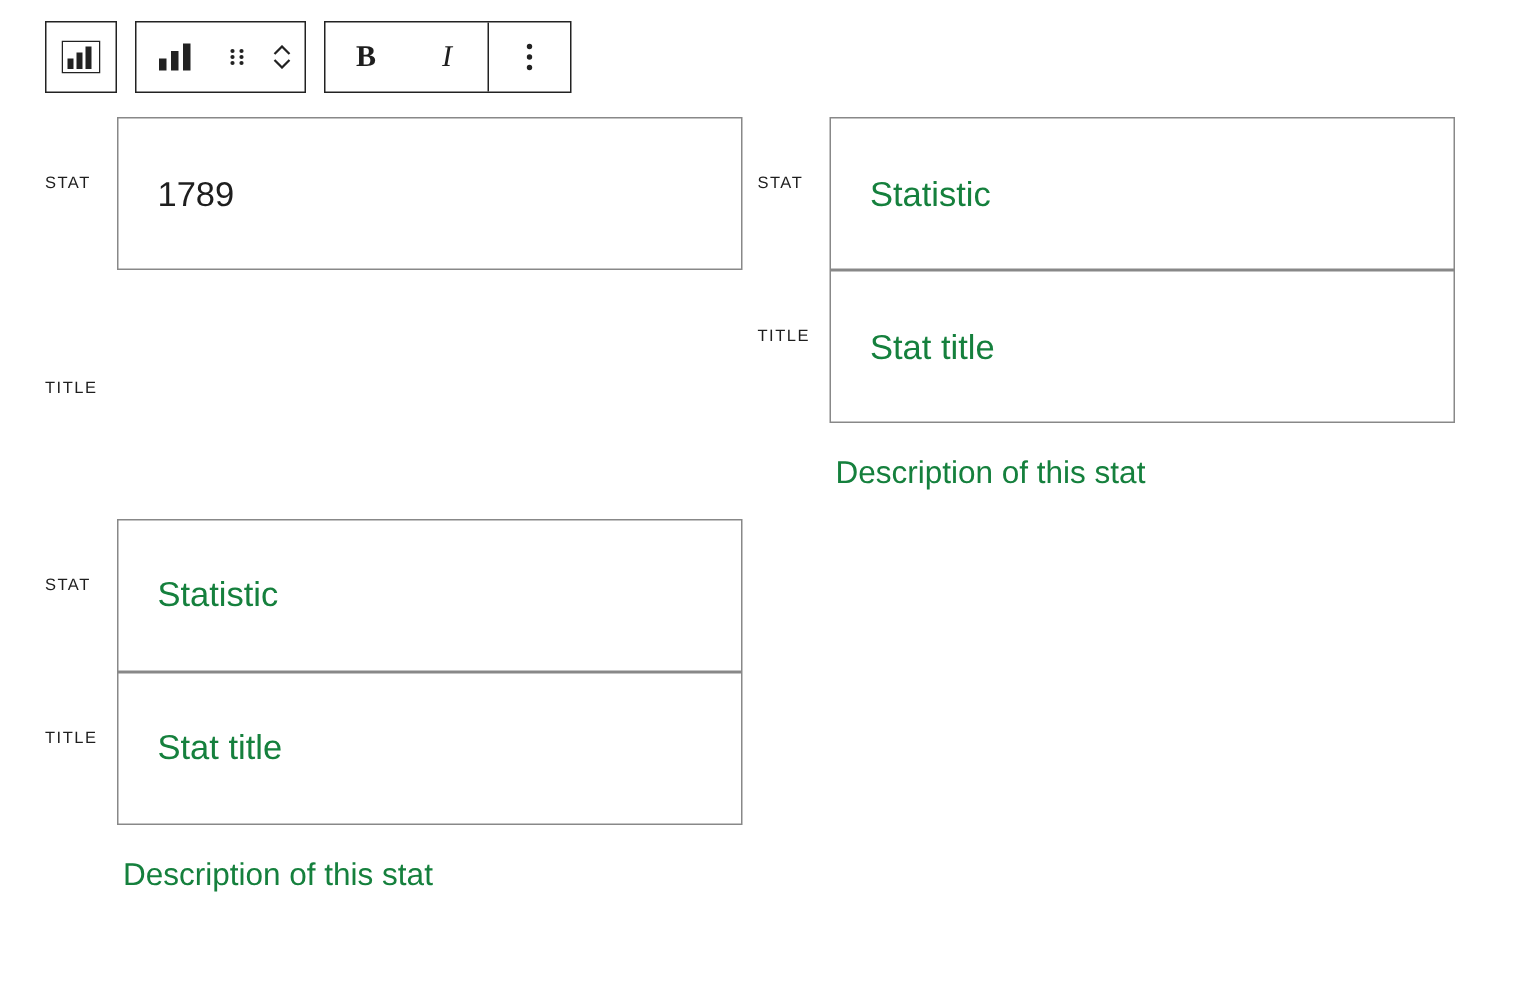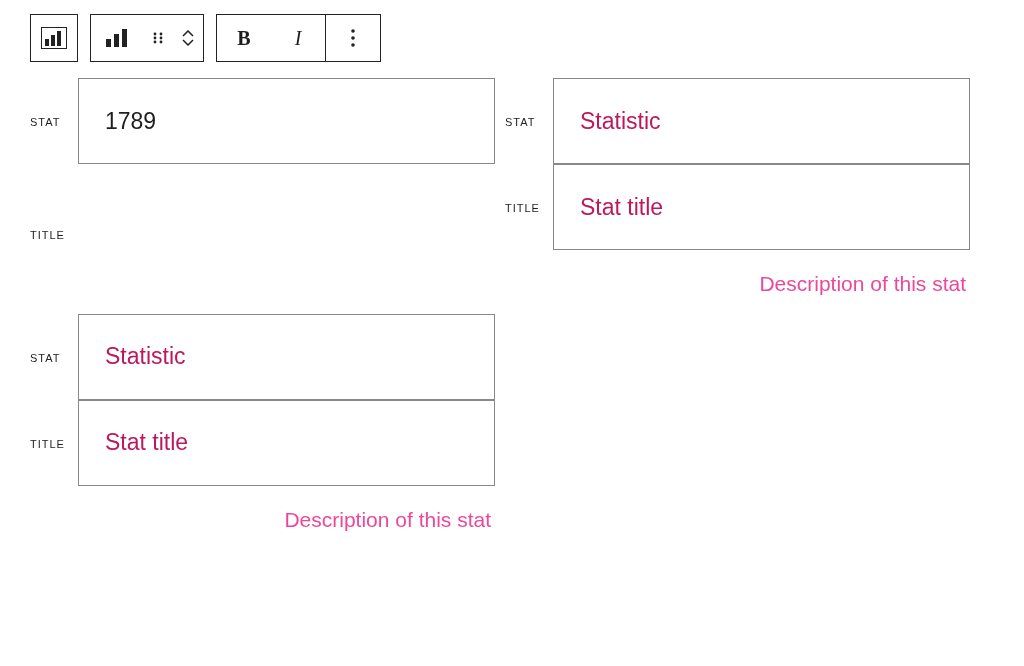--- a/index.html
+++ b/index.html
@@ -75,37 +75,37 @@
     font-size: 11px;
     letter-spacing: 1px;
     color: #1e1e1e;
     display: flex;
     align-items: center;
     height: 86px;
     padding-top: 2px;
     text-transform: uppercase;
   }
   .field-input {
-    height: 86px;
+    height: 102px;
     border: 1.5px solid #888;
     display: flex;
     align-items: center;
     padding: 0 26px;
     font-size: 23px;
     color: #1e1e1e;
   }
-  .field-input.placeholder { color: #be185d; }
+  .field-input.placeholder { color: #15803d; }
   .desc {
     grid-column: 2;
     font-size: 21px;
     color: #1e1e1e;
     padding: 14px 4px 0 4px;
     line-height: 1.9;
   }
-  .desc.placeholder { color: #ec4899; text-align: right; }
+  .desc.placeholder { color: #15803d; }
 </style>
 </head>
 <body>
 
 <div class="toolbar">
 
   <div class="tb-btn">
     <svg width="26" height="22" viewBox="0 0 26 22">
       <rect x="0.5" y="0.5" width="25" height="21" fill="none" stroke="#222" stroke-width="1"></rect>
       <rect x="4" y="12" width="4" height="7" fill="#222"></rect>

